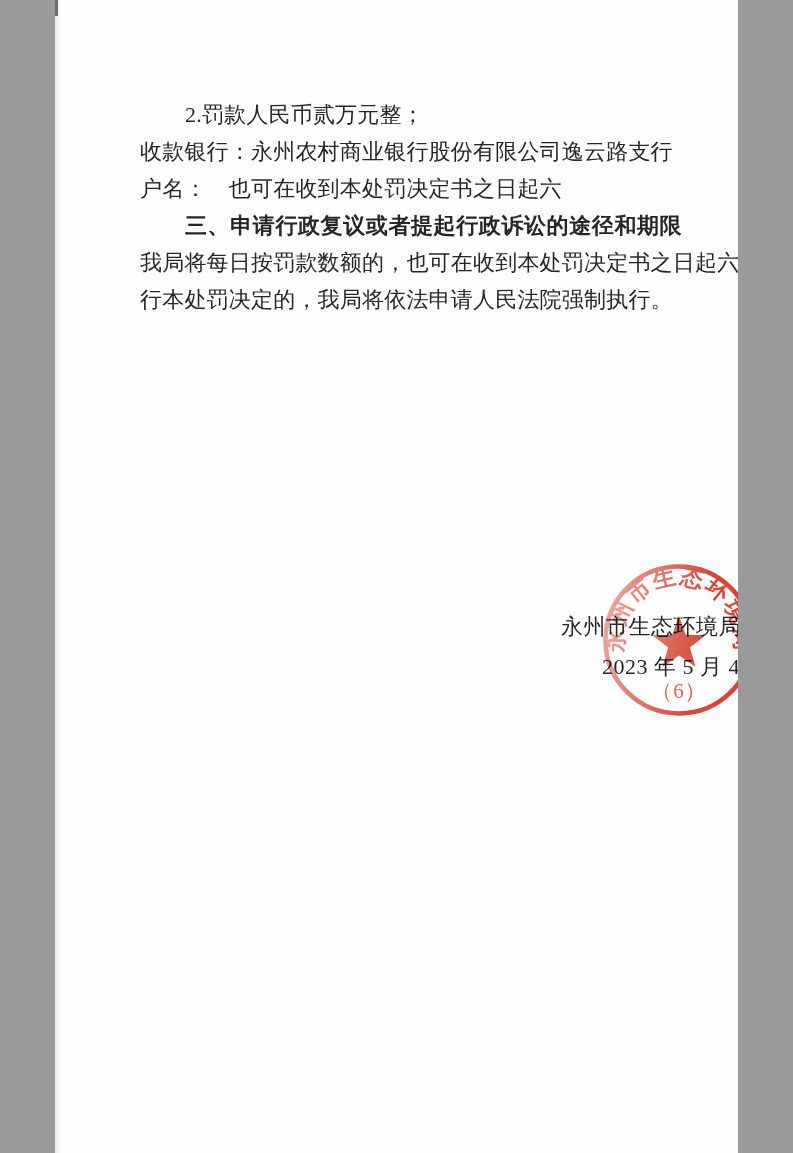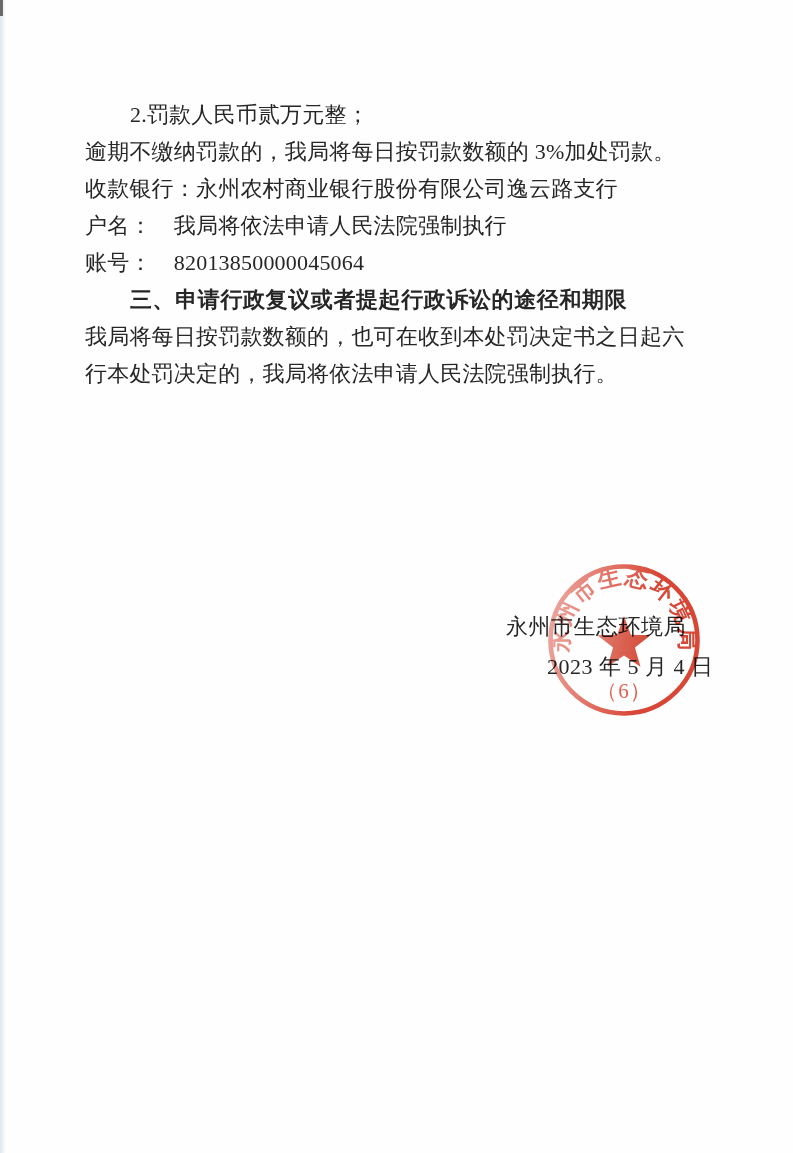--- a/index.html
+++ b/index.html
@@ -1,18 +1,18 @@
 <!DOCTYPE html>
 <html><head>
 <meta charset="utf-8">
 <style>
   html,body { margin:0; padding:0; background:#9a9a9a; }
   .page {
     position:relative;
-    width:793px; height:1153px;
+    width:683px; height:1153px;
     margin:0 auto;
     background:#fefefe;
     overflow:hidden;
     font-family:"Liberation Serif","DejaVu Serif",serif;
     color:#262626;
   }
   .scan-edge {
     position:absolute; left:0; top:0; width:6px; height:100%;
     background:linear-gradient(to right, rgba(185,205,215,0.45), rgba(255,255,255,0));
     pointer-events:none;
@@ -63,24 +63,22 @@
 </style>
 </head>
 <body>
 
 <div class="page">
   <div class="scan-edge"></div>
   <div class="speck"></div>
 
   <div class="body-block">
     <div class="ln indent">2.罚款人民币贰万元整；</div>
-    <div class="ln">逾期不缴纳罚款的，我局将每日按罚款数额的 3%加处罚款。</div>
     <div class="ln">收款银行：永州农村商业银行股份有限公司逸云路支行</div>
-    <div class="ln">户名：　我局将依法申请人民法院强制执行</div>
-    <div class="ln">账号：　82013850000045064</div>
+    <div class="ln">户名：　也可在收到本处罚决定书之日起六</div>
     <div class="ln indent heading">三、申请行政复议或者提起行政诉讼的途径和期限</div>
     <div class="ln">我局将每日按罚款数额的，也可在收到本处罚决定书之日起六</div>
     <div class="ln">行本处罚决定的，我局将依法申请人民法院强制执行。</div>
   </div>
 
   <div class="sig agency">永州市生态环境局</div>
   <div class="sig date">2023 年 5 月 4 日</div>
 
   <div class="seal">
     <svg viewBox="0 0 158 158" width="158" height="158" xmlns="http://www.w3.org/2000/svg">

